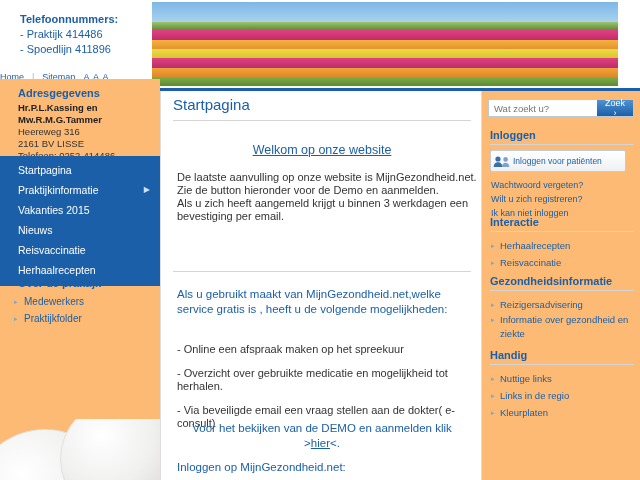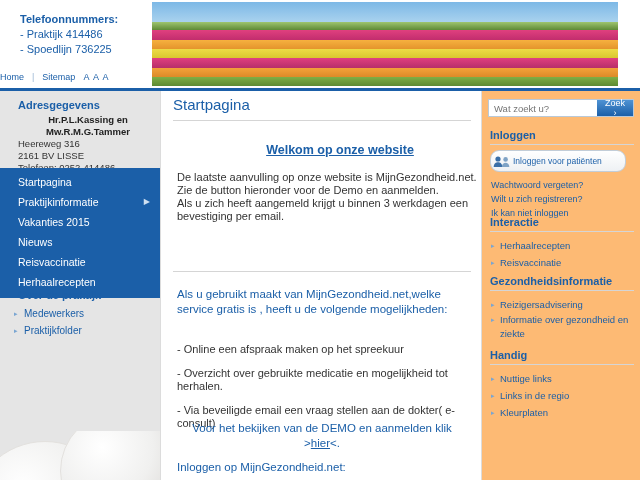--- a/index.html
+++ b/index.html
@@ -67,34 +67,34 @@
 
   
   .blue-bar {
     position: absolute; left: 0; top: 88px;
     width: 640px; height: 3px;
     background: #1b5fa8;
   }
 
   
   .leftcol {
-    position: absolute; left: 0; top: 91px;
+    position: absolute; left: 0; top: 79px;
     width: 160px; height: 389px;
-    background: #e5e5e5;
+    background: #fdba74;
   }
   .addr-title {
     position: absolute; left: 18px; top: 8px;
     font-size: 11px; font-weight: bold; color: #1b5fa8;
   }
   .addr-lines {
     position: absolute; left: 18px; top: 23px;
     font-size: 9.5px; line-height: 12px; color: #333;
     width: 140px;
   }
-  .addr-lines .b { font-weight: bold; color: #222; text-align: center; }
+  .addr-lines .b { font-weight: bold; color: #222; }
 
   .menu {
     position: absolute; left: 0; top: 77px;
     width: 160px;
     background: #1b5fa8;
     padding: 4px 0 6px 0;
   }
   .menu-item {
     position: relative;
     height: 20px; line-height: 20px;
@@ -151,23 +151,23 @@
   }
   .page-title {
     position: absolute; left: 12px; top: 5px;
     font-size: 15px; color: #1b5fa8;
   }
   .title-rule {
     position: absolute; left: 12px; top: 29px;
     width: 298px; height: 1px; background: #d5d5d5;
   }
   .welkom {
-    position: absolute; left: 18px; top: 52px;
+    position: absolute; left: 0; top: 52px;
     width: 322px; text-align: center;
-    font-size: 12.5px; color: #1b5fa8; font-weight: bold;
+    font-size: 12.5px; color: #1b5fa8; font-weight: normal;
     text-decoration: underline;
   }
   .intro {
     position: absolute; left: 16px; top: 80px;
     width: 300px;
     font-size: 11px; line-height: 13px; color: #333;
   }
   .rule2 {
     position: absolute; left: 12px; top: 180px;
     width: 298px; height: 1px; background: #d5d5d5;
@@ -247,21 +247,21 @@
     height: 14px; line-height: 14px;
     font-size: 9px; color: #1b5fa8;
     cursor: pointer;
   }
 
   .login-btn {
     margin: 4px 0 6px 8px;
     width: 136px; height: 22px;
     background: linear-gradient(180deg,#ffffff 0%, #eef1f4 100%);
     border: 1px solid #c2cdd8;
-    border-radius: 9px;
+    border-radius: 2px;
     display: flex; align-items: center;
     cursor: pointer;
   }
   .login-btn .people {
     width: 22px; height: 20px;
     display: flex; align-items: center; justify-content: center;
   }
   .login-btn .lbl {
     font-size: 8.5px; color: #1b5fa8;
   }
@@ -269,21 +269,21 @@
 </head>
 <body>
 
 <div id="page">
 
   <div class="header">
     <div class="header-left">
       <div class="phone-block">
         <div class="phone-title">Telefoonnummers:</div>
         <div class="phone-line">- Praktijk 414486</div>
-        <div class="phone-line">- Spoedlijn 736225</div>
+        <div class="phone-line">- Spoedlijn 411896</div>
       </div>
     </div>
 
     <div class="header-banner">
       <div class="banner-stripes">
         <span style="top:0;height:20px;background:linear-gradient(180deg,#7cb8e6,#a9d2ee);"></span>
         <span style="top:20px;height:8px;background:linear-gradient(180deg,#9ec56f,#5f8a36);"></span>
         <span style="top:28px;height:10px;background:linear-gradient(180deg,#e0407f,#c22d6d);"></span>
         <span style="top:38px;height:9px;background:linear-gradient(180deg,#f6b13f,#e4942c);"></span>
         <span style="top:47px;height:9px;background:linear-gradient(180deg,#eddb46,#d9c62f);"></span>

